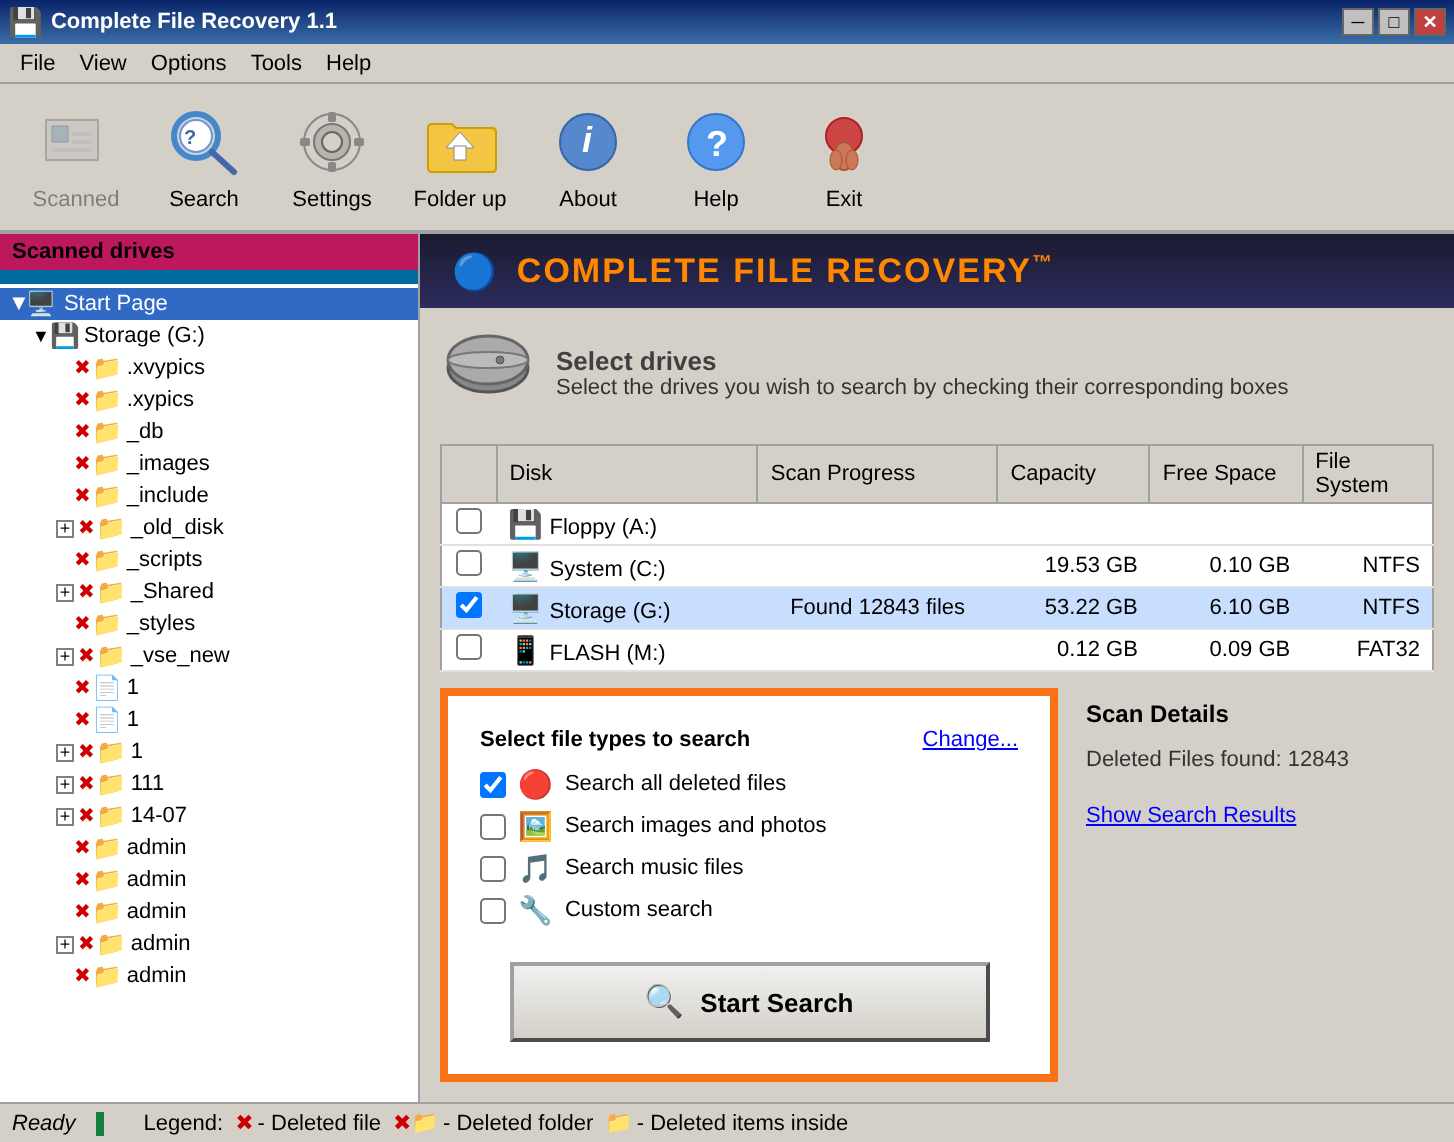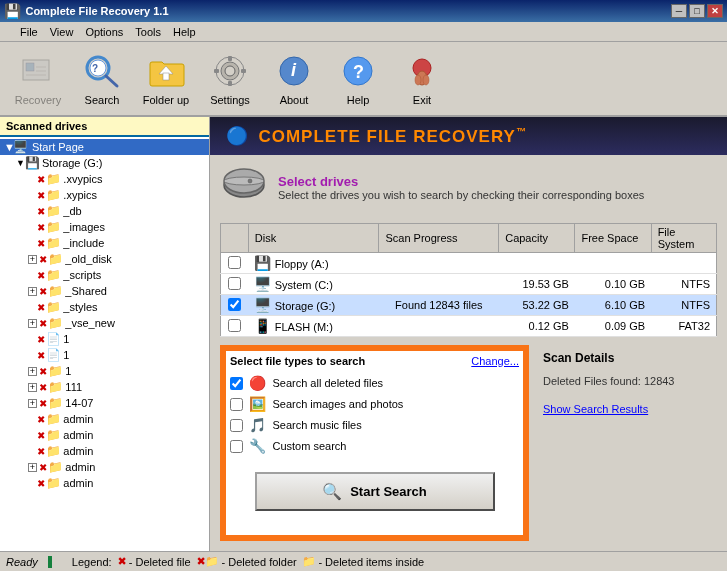--- a/index.html
+++ b/index.html
@@ -22,21 +22,21 @@
       cursor: pointer; font-size: 9px; display: flex; align-items: center; justify-content: center;
       color: black; font-weight: bold;
     }
 
     
     .menu-bar {
       background: #d4d0c8;
       height: 20px;
       display: flex;
       align-items: center;
-      padding: 0 14px;
+      padding: 0 4px;
       border-bottom: 1px solid #a0a0a0;
     }
     .menu-item {
       padding: 2px 6px;
       cursor: pointer;
       font-size: 11px;
     }
 
     
     .toolbar {
@@ -65,25 +65,25 @@
     
     .left-panel {
       width: 210px;
       background: white;
       border-right: 1px solid #a0a0a0;
       display: flex;
       flex-direction: column;
       overflow: hidden;
     }
     .panel-header {
-      background: #fef9c3;
+      background: #be185d;
       padding: 3px 6px;
       font-size: 11px;
       font-weight: bold;
-      border-bottom: 2px solid #0369a1;
+      border-bottom: 7px solid #0369a1;
     }
     .tree-container {
       flex: 1;
       overflow-y: auto;
       overflow-x: hidden;
       padding: 2px 0;
     }
     .tree-item {
       display: flex;
       align-items: center;
@@ -121,21 +121,21 @@
       gap: 8px;
     }
 
     
     .section-header {
       display: flex;
       align-items: center;
       gap: 10px;
       margin-bottom: 6px;
     }
-    .section-title { font-size: 13px; font-weight: bold; color: #a21caf; }
+    .section-title { font-size: 13px; font-weight: bold; color: #404040; }
     .section-subtitle { font-size: 11px; color: #333; }
 
     
     .drives-table {
       width: 100%;
       border-collapse: collapse;
       background: white;
       border: 1px solid #a0a0a0;
       font-size: 11px;
     }
@@ -154,22 +154,22 @@
     
     .bottom-sections {
       display: flex;
       gap: 8px;
       flex: 1;
     }
 
     .file-types-box {
       flex: 1;
       background: white;
-      border: 6px solid #f97316;
-      padding: 4px;
+      border: 4px solid #f97316;
+      padding: 16px;
     }
     .file-types-header {
       display: flex;
       justify-content: space-between;
       margin-bottom: 8px;
       font-weight: bold;
       font-size: 11px;
     }
     .change-link { color: #0000ff; text-decoration: underline; cursor: pointer; font-weight: normal; }
     .file-type-item {
@@ -255,59 +255,59 @@
   <div class="tool-btn" style="opacity:0.4;">
     <div class="tool-icon">
       <svg width="40" height="38" viewBox="0 0 40 38">
         <rect x="5" y="8" width="26" height="20" fill="#c0c0c0" stroke="#666" stroke-width="1"></rect>
         <rect x="8" y="11" width="8" height="8" fill="#6688aa" stroke="#446" stroke-width="0.5"></rect>
         <rect x="18" y="14" width="10" height="2" fill="#aaa"></rect>
         <rect x="18" y="18" width="10" height="2" fill="#aaa"></rect>
         <rect x="8" y="22" width="20" height="2" fill="#aaa"></rect>
       </svg>
     </div>
-    <span>Recovery</span>
+    <span>Scanned</span>
   </div>
 
   <div class="tool-btn">
     <div class="tool-icon">
       <svg width="40" height="38" viewBox="0 0 40 38">
         <circle cx="16" cy="16" r="11" fill="none" stroke="#4488cc" stroke-width="3"></circle>
         <circle cx="16" cy="16" r="8" fill="white" stroke="#6699dd" stroke-width="1"></circle>
         <line x1="24" y1="24" x2="35" y2="34" stroke="#4466aa" stroke-width="3" stroke-linecap="round"></line>
         <text x="10" y="20" font-size="10" fill="#4466aa" font-weight="bold">?</text>
       </svg>
     </div>
     <span>Search</span>
-  </div>
-
-  <div class="tool-btn">
-    <div class="tool-icon">
-      <svg width="40" height="38" viewBox="0 0 40 38">
-        <path d="M4 12 Q4 10 6 10 L16 10 L18 12 L36 12 Q38 12 38 14 L38 32 Q38 34 36 34 L6 34 Q4 34 4 32 Z" fill="#f4c542" stroke="#c8a000" stroke-width="1"></path>
-        <polygon points="20,14 27,22 13,22" fill="white" stroke="#888" stroke-width="0.5"></polygon>
-        <rect x="17" y="21" width="6" height="7" fill="white" stroke="#888" stroke-width="0.5"></rect>
-      </svg>
-    </div>
-    <span>Folder up</span>
   </div>
 
   <div class="tool-btn">
     <div class="tool-icon">
       <svg width="40" height="38" viewBox="0 0 40 38">
         <circle cx="20" cy="19" r="14" fill="#d4d0c8" stroke="#888" stroke-width="1"></circle>
         <circle cx="20" cy="19" r="9" fill="#b8b4ac" stroke="#777" stroke-width="1"></circle>
         <circle cx="20" cy="19" r="5" fill="#d4d0c8" stroke="#666" stroke-width="1"></circle>
         <rect x="18" y="4" width="4" height="5" fill="#888" rx="1"></rect>
         <rect x="18" y="29" width="4" height="5" fill="#888" rx="1"></rect>
         <rect x="4" y="17" width="5" height="4" fill="#888" rx="1"></rect>
         <rect x="31" y="17" width="5" height="4" fill="#888" rx="1"></rect>
       </svg>
     </div>
     <span>Settings</span>
+  </div>
+
+  <div class="tool-btn">
+    <div class="tool-icon">
+      <svg width="40" height="38" viewBox="0 0 40 38">
+        <path d="M4 12 Q4 10 6 10 L16 10 L18 12 L36 12 Q38 12 38 14 L38 32 Q38 34 36 34 L6 34 Q4 34 4 32 Z" fill="#f4c542" stroke="#c8a000" stroke-width="1"></path>
+        <polygon points="20,14 27,22 13,22" fill="white" stroke="#888" stroke-width="0.5"></polygon>
+        <rect x="17" y="21" width="6" height="7" fill="white" stroke="#888" stroke-width="0.5"></rect>
+      </svg>
+    </div>
+    <span>Folder up</span>
   </div>
 
   <div class="tool-btn">
     <div class="tool-icon">
       <svg width="40" height="38" viewBox="0 0 40 38">
         <circle cx="20" cy="19" r="14" fill="#5588cc" stroke="#3366aa" stroke-width="1"></circle>
         <text x="17" y="24" font-size="18" fill="white" font-weight="bold" font-style="italic">i</text>
       </svg>
     </div>
     <span>About</span>

